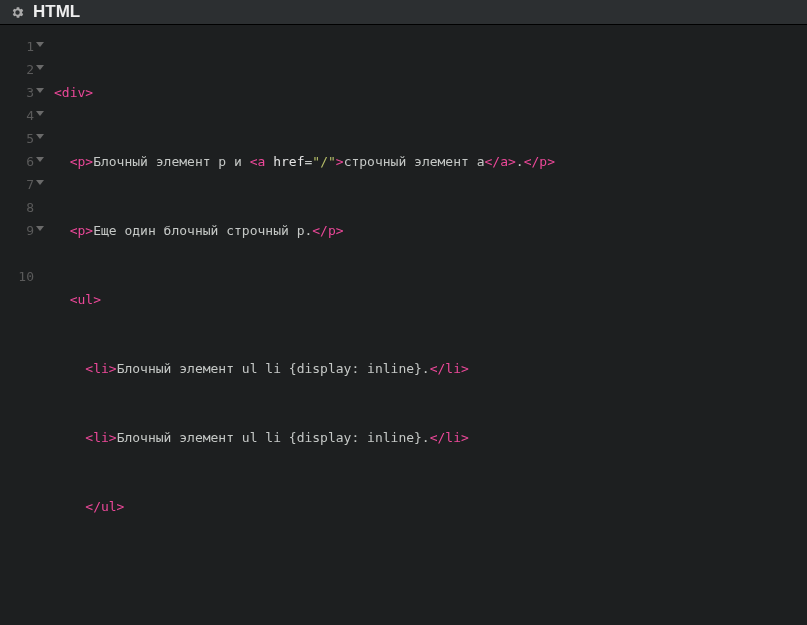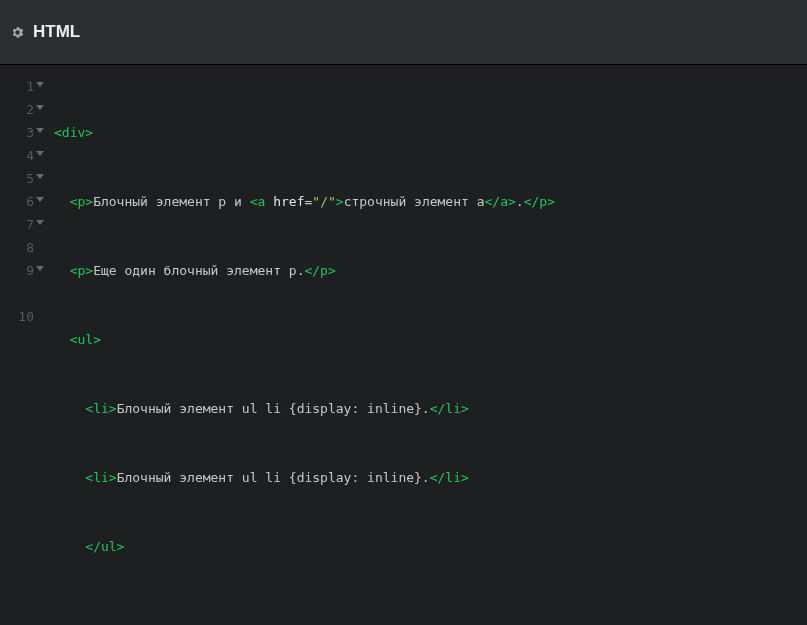--- a/index.html
+++ b/index.html
@@ -8,21 +8,21 @@
     height: 625px;
     background: #1d1f20;
     font-family: Arial, sans-serif;
     overflow: hidden;
   }
   .header {
     background: #2c2f31;
     color: #eee;
     display: flex;
     align-items: center;
-    padding: 22px 10px;
+    padding: 2px 10px;
     gap: 8px;
     border-bottom: 1px solid #000;
   }
   .header .gear {
     color: #aaa;
     display: inline-flex;
     align-items: center;
   }
   .header .title {
     font-weight: bold;
@@ -59,21 +59,21 @@
     border-top: 5px solid #6a6a6a;
   }
   .code {
     flex: 1;
     padding-left: 14px;
     white-space: pre-wrap;
     word-break: break-all;
     padding-right: 10px;
   }
   .code .row { min-height: 23px; }
-  .tag { color: #22c55e; }
+  .tag { color: #ec4899; }
   .attr { color: #e5e5e5; }
   .val { color: #b5bd68; }
   .txt { color: #c5c8c6; }
 </style>
 </head>
 <body>
 
 <div class="header">
   <span class="gear">
     <svg width="15" height="15" viewBox="0 0 24 24" fill="currentColor">
@@ -93,21 +93,21 @@
     <div class="ln"><span>6</span><span class="fold"></span></div>
     <div class="ln"><span>7</span><span class="fold"></span></div>
     <div class="ln"><span>8</span></div>
     <div class="ln"><span>9</span><span class="fold"></span></div>
     <div class="ln"><span></span></div>
     <div class="ln"><span>10</span></div>
   </div>
   <div class="code">
     <div class="row"><span class="tag">&lt;div&gt;</span></div>
     <div class="row"><span>  </span><span class="tag">&lt;p&gt;</span><span class="txt">Блочный элемент p и </span><span class="tag">&lt;a</span><span> </span><span class="attr">href</span><span>=</span><span class="val">"/"</span><span class="tag">&gt;</span><span class="txt">строчный элемент a</span><span class="tag">&lt;/a&gt;</span><span class="txt">.</span><span class="tag">&lt;/p&gt;</span></div>
-    <div class="row"><span>  </span><span class="tag">&lt;p&gt;</span><span class="txt">Еще один блочный элемент p.</span><span class="tag">&lt;/p&gt;</span></div>
+    <div class="row"><span>  </span><span class="tag">&lt;p&gt;</span><span class="txt">Еще один блочный строчный p.</span><span class="tag">&lt;/p&gt;</span></div>
     <div class="row"><span>  </span><span class="tag">&lt;ul&gt;</span></div>
     <div class="row"><span>    </span><span class="tag">&lt;li&gt;</span><span class="txt">Блочный элемент ul li {display: inline}.</span><span class="tag">&lt;/li&gt;</span></div>
     <div class="row"><span>    </span><span class="tag">&lt;li&gt;</span><span class="txt">Блочный элемент ul li {display: inline}.</span><span class="tag">&lt;/li&gt;</span></div>
     <div class="row"><span>    </span><span class="tag">&lt;/ul&gt;</span></div>
     
     
   </div>
 </div>
 
 </body></html>

